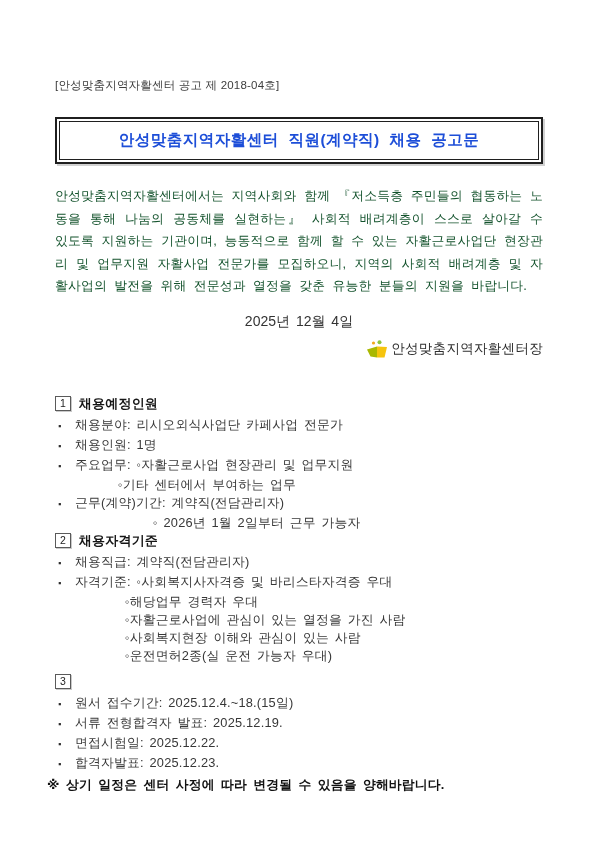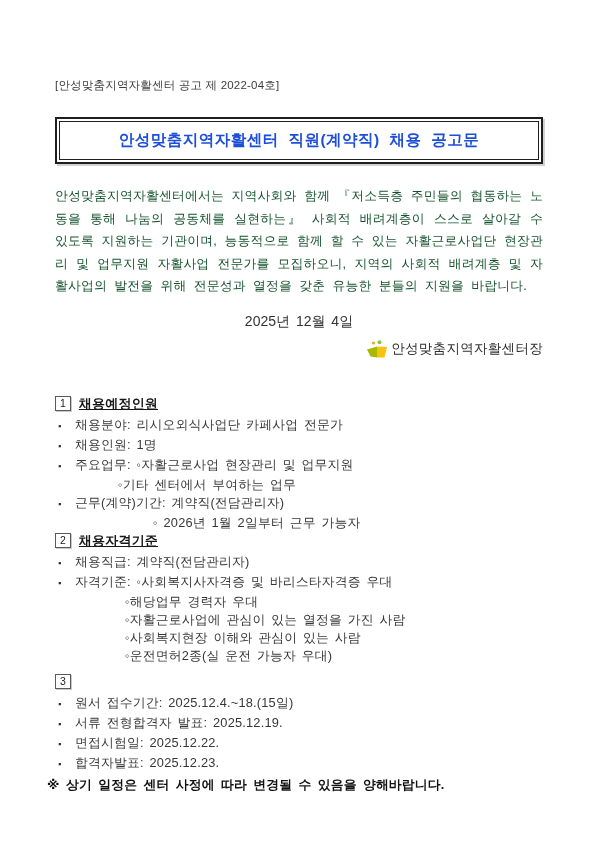--- a/index.html
+++ b/index.html
@@ -23,39 +23,39 @@
   .logo-icon{width:24px;height:19px;flex:none;}
   .section{margin-top:0;}
   .sec-1{margin-top:33px;}
   .sec-2{margin-top:1px;}
   .sec-3{margin-top:9px;}
   .section-header{display:flex;align-items:center;gap:8px;height:18px;}
   .numbox{
     display:inline-block;border:1px solid #5a5a5a;box-shadow:1px 1px 0 #c9c9c9;
     font-size:10.5px;line-height:13px;padding:0 4px;color:#222;background:#fff;flex:none;
   }
-  .section-title{font-size:13px;font-weight:bold;color:#161616;word-spacing:2px;letter-spacing:0.2px;text-decoration:underline;}
+  .section-title{font-size:13px;font-weight:bold;color:#161616;word-spacing:2px;letter-spacing:0.2px;}
   .items{margin-top:3px;}
   .item{display:flex;font-size:12.8px;line-height:17px;margin-top:1px;word-spacing:2px;letter-spacing:0.2px;}
   .bullet{width:17px;flex:none;font-size:9px;padding-top:2px;padding-left:3px;color:#2c2c2c;}
   .itext{flex:1;color:#373737;}
   .sub-a{padding-left:63px;}   
   .sub-b{padding-left:98px;}   
   .sub-c{padding-left:70px;}   
   .note-line{
     margin-top:3px;margin-left:-8px;font-size:12.8px;line-height:18px;
     font-weight:bold;color:#111;word-spacing:2.5px;letter-spacing:0.2px;
   }
 </style>
 </head>
 <body>
 
 <div class="page">
 
-  <div class="doc-number">[안성맞춤지역자활센터 공고 제 2022-04호]</div>
+  <div class="doc-number">[안성맞춤지역자활센터 공고 제 2018-04호]</div>
 
   <div class="title-box">
     <div class="title-inner">
       <span class="title-text">안성맞춤지역자활센터 직원(계약직) 채용 공고문</span>
     </div>
   </div>
 
   <p class="body-par">안성맞춤지역자활센터에서는 지역사회와 함께 『저소득층 주민들의 협동하는 노동을 통해 나눔의 공동체를 실현하는』 사회적 배려계층이 스스로 살아갈 수 있도록 지원하는 기관이며, 능동적으로 함께 할 수 있는 자활근로사업단 현장관리 및 업무지원 자활사업 전문가를 모집하오니, 지역의 사회적 배려계층 및 자활사업의 발전을 위해 전문성과 열정을 갖춘 유능한 분들의 지원을 바랍니다.</p>
 
   <div class="date-line">2025년 12월 4일</div>

